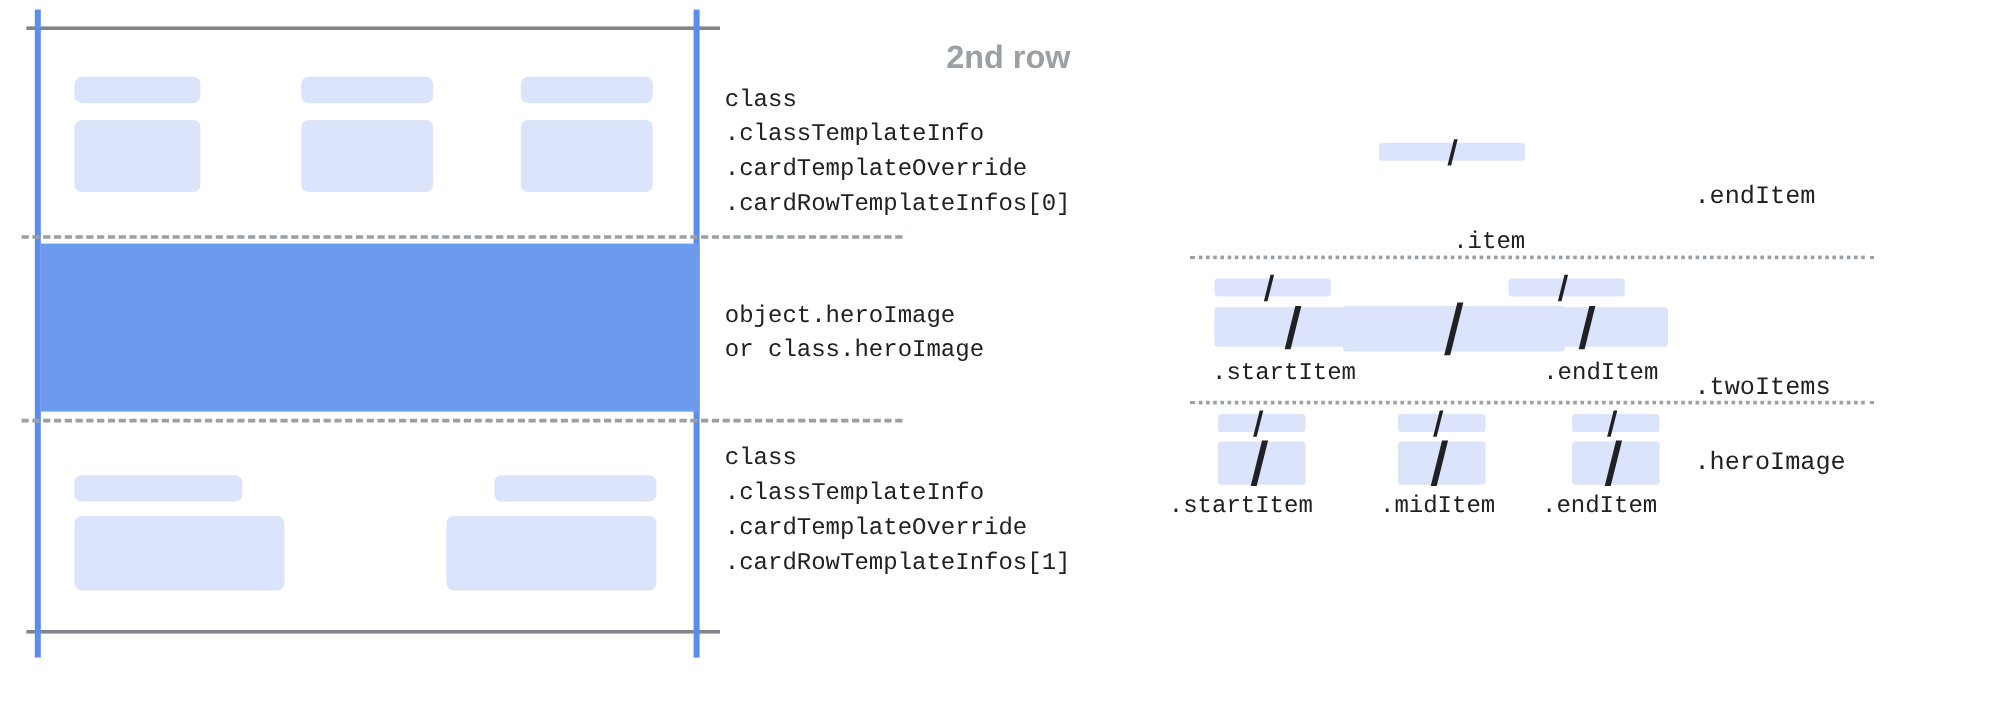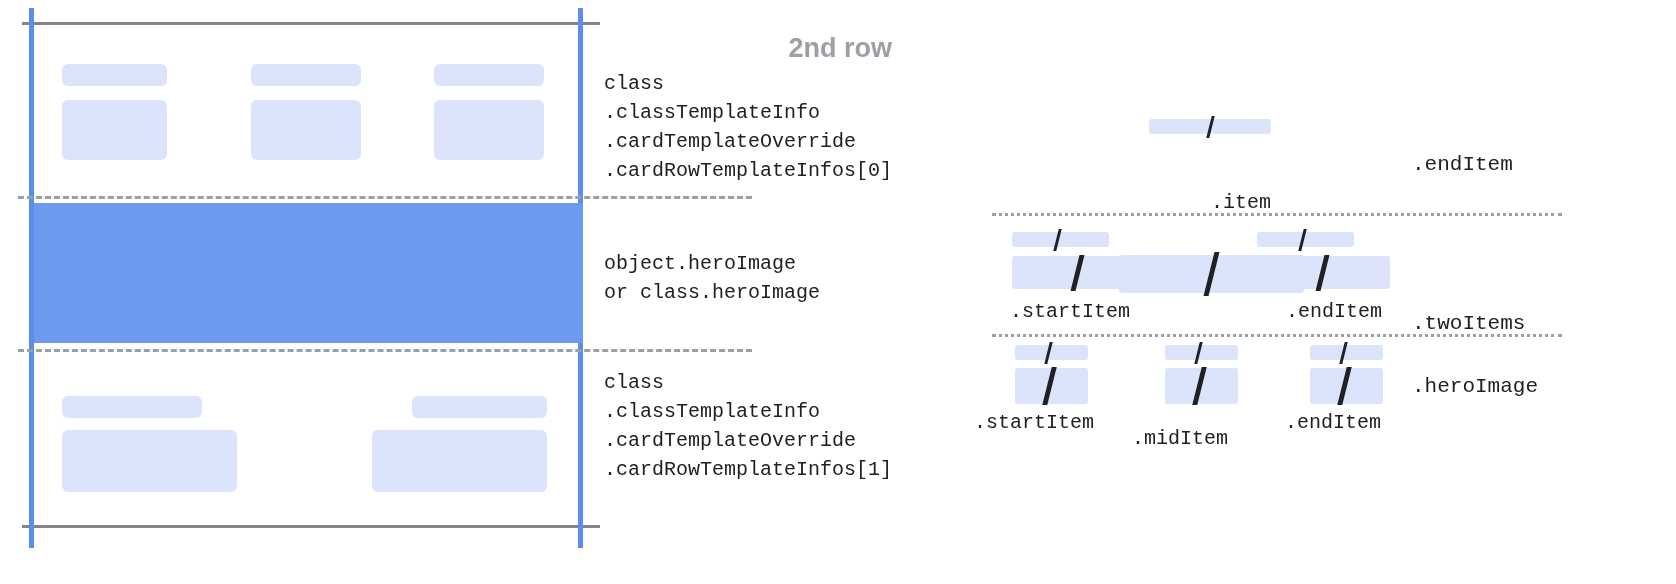--- a/index.html
+++ b/index.html
@@ -234,21 +234,21 @@
   <div class="chip" style="left:55px; top:345px; width:73px; height:15px;"></div>
   <div class="slash" style="left:87px; top:342px; width:3px; height:22px;"></div>
   <div class="tile" style="left:55px; top:368px; width:73px; height:36px;"></div>
   <div class="slash" style="left:87px; top:367px; width:5px; height:38px;"></div>
   <div class="sub-label" style="left:14px; top:411px;">.startItem</div>
 
   <div class="chip" style="left:205px; top:345px; width:73px; height:15px;"></div>
   <div class="slash" style="left:237px; top:342px; width:3px; height:22px;"></div>
   <div class="tile" style="left:205px; top:368px; width:73px; height:36px;"></div>
   <div class="slash" style="left:237px; top:367px; width:5px; height:38px;"></div>
-  <div class="sub-label" style="left:172px; top:411px;margin-top:16px;">.midItem</div>
+  <div class="sub-label" style="left:190px; top:411px;">.midItem</div>
 
   <div class="chip" style="left:350px; top:345px; width:73px; height:15px;"></div>
   <div class="slash" style="left:382px; top:342px; width:3px; height:22px;"></div>
   <div class="tile" style="left:350px; top:368px; width:73px; height:36px;"></div>
   <div class="slash" style="left:382px; top:367px; width:5px; height:38px;"></div>
   <div class="sub-label" style="left:325px; top:411px;">.endItem</div>
 
   <div class="group-label" style="left:452px; top:375px;">.heroImage</div>
 </div>
 

